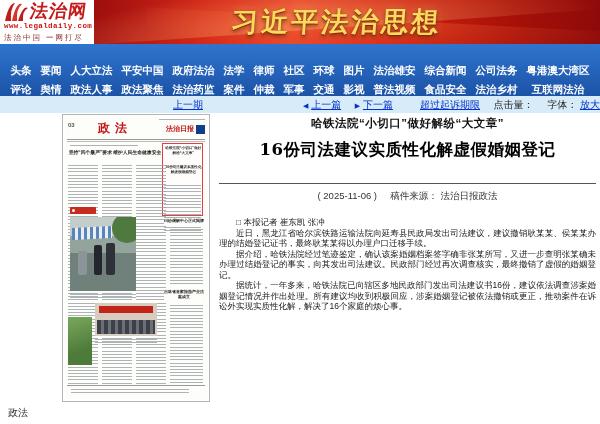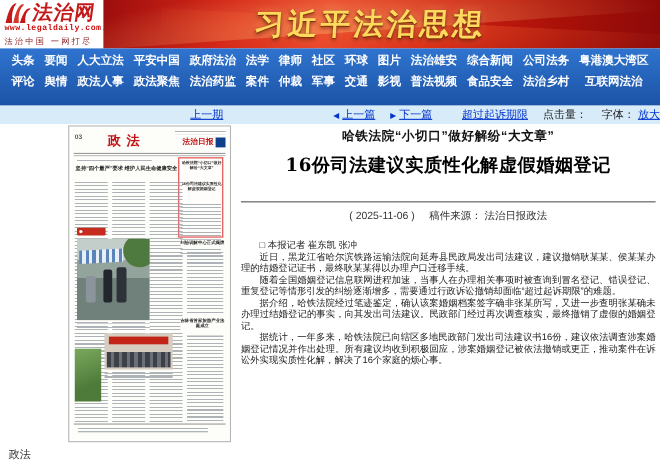--- a/index.html
+++ b/index.html
@@ -24,21 +24,21 @@
   .banner::after { content:""; position:absolute; left:10%; bottom:-70%; width:110%; height:120%;
     background:radial-gradient(ellipse at 40% 0%, rgba(255,120,60,.35), transparent 55%); transform:rotate(3deg); }
   .banner-title { position:absolute; left:50%; top:50%; transform:translate(-55%,-50%) skewX(-4deg);
     font-size:27px; font-weight:bold; color:#ffd95e; letter-spacing:3px; white-space:nowrap;
     font-family:"DejaVu Serif","Liberation Serif",serif;
     text-shadow:0 1px 0 #7c3000, 0 2px 4px rgba(80,5,0,.75), 0 0 8px rgba(255,215,120,.45); z-index:2; }
   
   .nav { position:absolute; left:0; top:44px; width:600px; height:52px;
     background:linear-gradient(#2f74cf,#1b53a6); }
   .nav-grid { display:grid; grid-template-columns:repeat(14,auto); column-gap:9px; row-gap:5px;
-    justify-content:center; padding-top:4px; }
+    justify-content:center; padding-top:20px; }
   .nav-link { color:#fff; font-size:10.5px; font-weight:bold; text-align:center;
     white-space:nowrap; cursor:pointer; text-decoration:none; }
   
   .toolbar { position:absolute; left:0; top:96px; width:600px; height:17px; background:#d8ebf9;
     font-size:10px; line-height:17px; color:#222; }
   .toolbar .lnk { color:#0033cc; text-decoration:underline; cursor:pointer; white-space:nowrap; }
   .tb-date { position:absolute; left:118px; }
   .tb-previssue { position:absolute; left:173px; }
   .tb-prevnext { position:absolute; left:303px; }
   .tb-arrow { font-size:7px; color:#0033cc; text-decoration:none; }
@@ -225,21 +225,20 @@
         <span>( 2025-11-06 )</span>
         <span class="sp"></span>
         <span>稿件来源：</span>
         <span>法治日报政法</span>
       </div>
       <div class="article-body">
         <div class="byline">□ 本报记者 崔东凯 张冲</div>
         <div>
 
         <p>近日，黑龙江省哈尔滨铁路运输法院向延寿县民政局发出司法建议，建议撤销耿某某、侯某某办理的结婚登记证书，最终耿某某得以办理户口迁移手续。</p>
-            <p>随着全国婚姻登记信息联网进程加速，当事人在办理相关事项时被查询到冒名登记、错误登记、重复登记等情形引发的纠纷逐渐增多，需要通过行政诉讼撤销却面临“超过起诉期限”的难题。</p>
             <p>据介绍，哈铁法院经过笔迹鉴定，确认该案婚姻档案签字确非张某所写，又进一步查明张某确未办理过结婚登记的事实，向其发出司法建议。民政部门经过再次调查核实，最终撤销了虚假的婚姻登记。</p>
             <p>据统计，一年多来，哈铁法院已向辖区多地民政部门发出司法建议书16份，建议依法调查涉案婚姻登记情况并作出处理。所有建议均收到积极回应，涉案婚姻登记被依法撤销或更正，推动案件在诉讼外实现实质性化解，解决了16个家庭的烦心事。</p>
           </div>
       </div>
     </div>
 
   </div>
 
   <span class="footer-label">政法</span>
 

